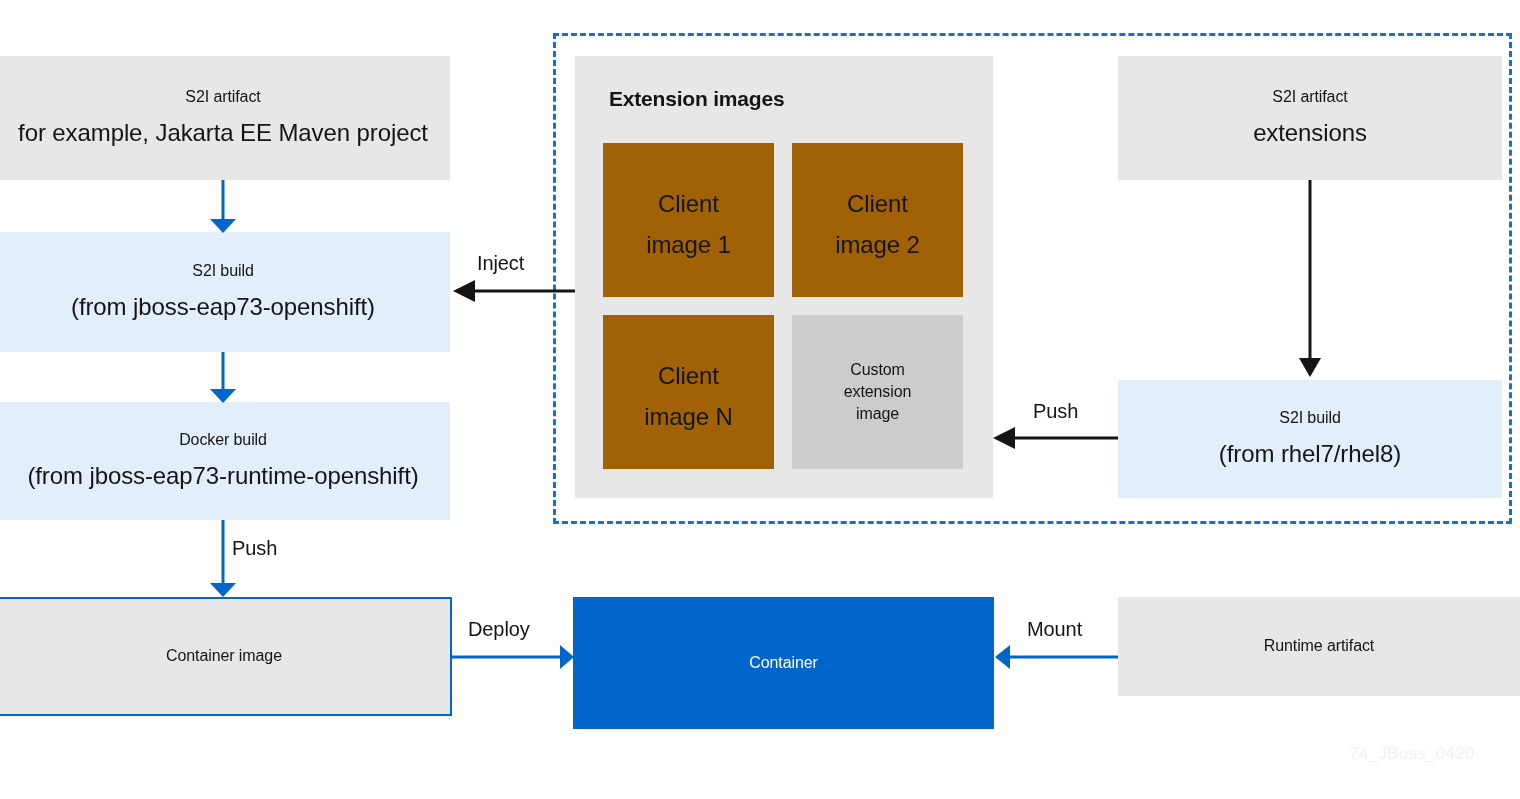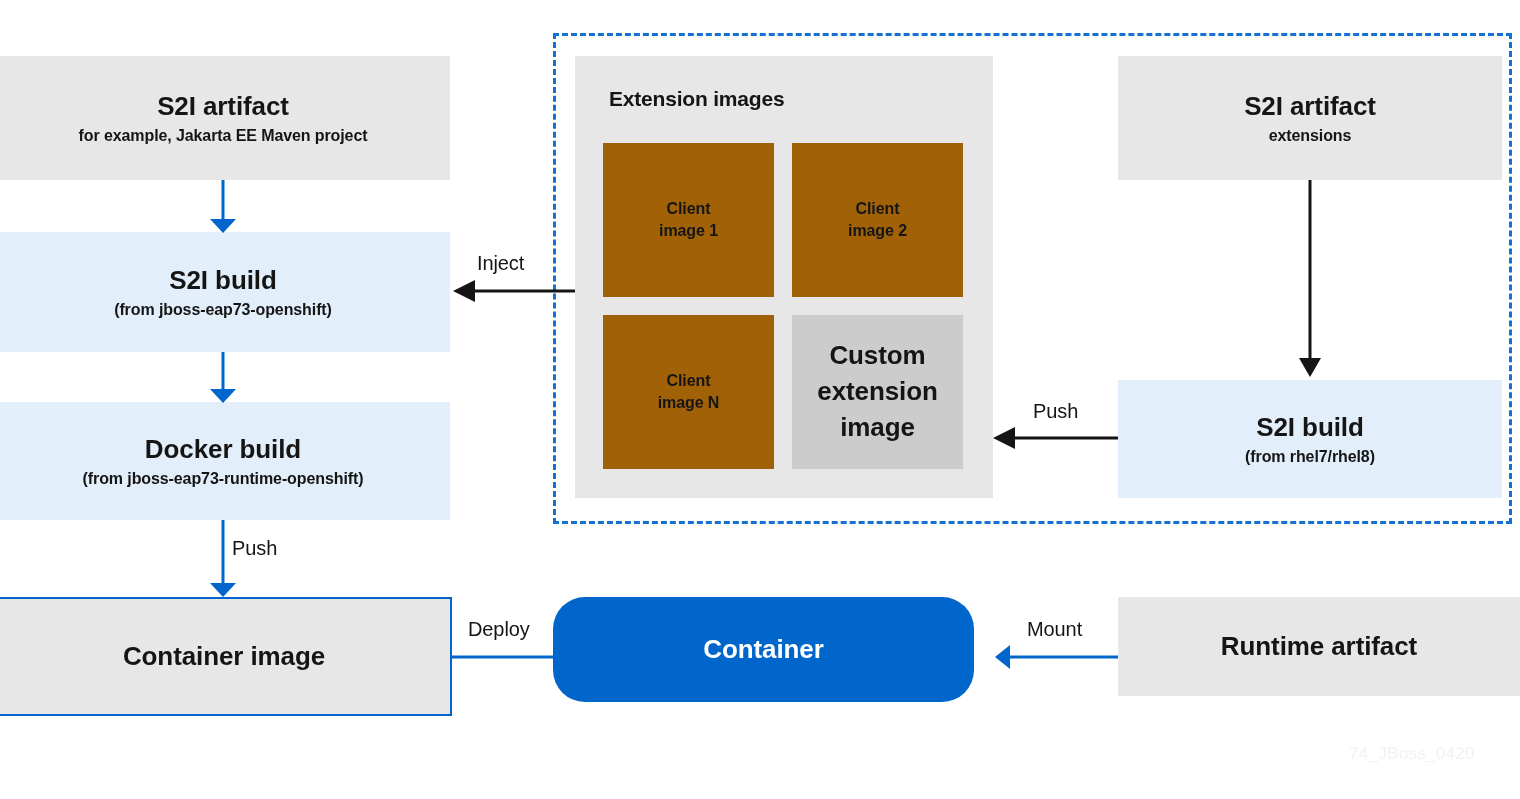--- a/index.html
+++ b/index.html
@@ -23,30 +23,31 @@
     position: absolute;
     box-sizing: border-box;
     display: flex;
     flex-direction: column;
     align-items: center;
     justify-content: center;
     text-align: center;
     color: #151515;
   }
   .box .ttl {
-    font-weight: bold;
-    font-size: 26px;
-    line-height: 1.38;
-    letter-spacing: -0.1px;
-  }
-  .box .sub {
-    font-weight: bold;
+    font-weight: normal;
     font-size: 16px;
     line-height: 1.38;
     letter-spacing: -0.1px;
+  }
+  .box .sub {
+    font-weight: normal;
+    font-size: 24px;
+    line-height: 1.38;
+    letter-spacing: -0.1px;
+    margin-top: 8px;
   }
   .gray { background: #e7e7e7; }
   .lightblue { background: #e3eefb; }
   .solidblue { background: #0066cc; }
   .solidblue .ttl { color: #ffffff; }
   .whitebox { background: #a16207; }
   .midgray { background: #cccccc; }
 
   .container-image-box {
     background: #e7e7e7;
@@ -113,21 +114,21 @@
 
   <div class="box lightblue" style="left:-4px; top:402px; width:454px; height:118px;">
     <div class="ttl">Docker build</div>
     <div class="sub">(from jboss-eap73-runtime-openshift)</div>
   </div>
 
   <div class="box container-image-box" style="left:-4px; top:597px; width:456px; height:119px;">
     <div class="ttl">Container image</div>
   </div>
 
-  <div class="box solidblue" style="left:553px; top:597px; width:421px; height:105px;border-radius:32px;">
+  <div class="box solidblue" style="left:573px; top:597px; width:421px; height:132px;">
     <div class="ttl">Container</div>
   </div>
 
   <div class="box gray" style="left:1118px; top:597px; width:402px; height:99px;">
     <div class="ttl">Runtime artifact</div>
   </div>
 
   <div class="box gray" style="left:1118px; top:56px; width:384px; height:124px;">
     <div class="ttl">S2I artifact</div>
     <div class="sub">extensions</div>

